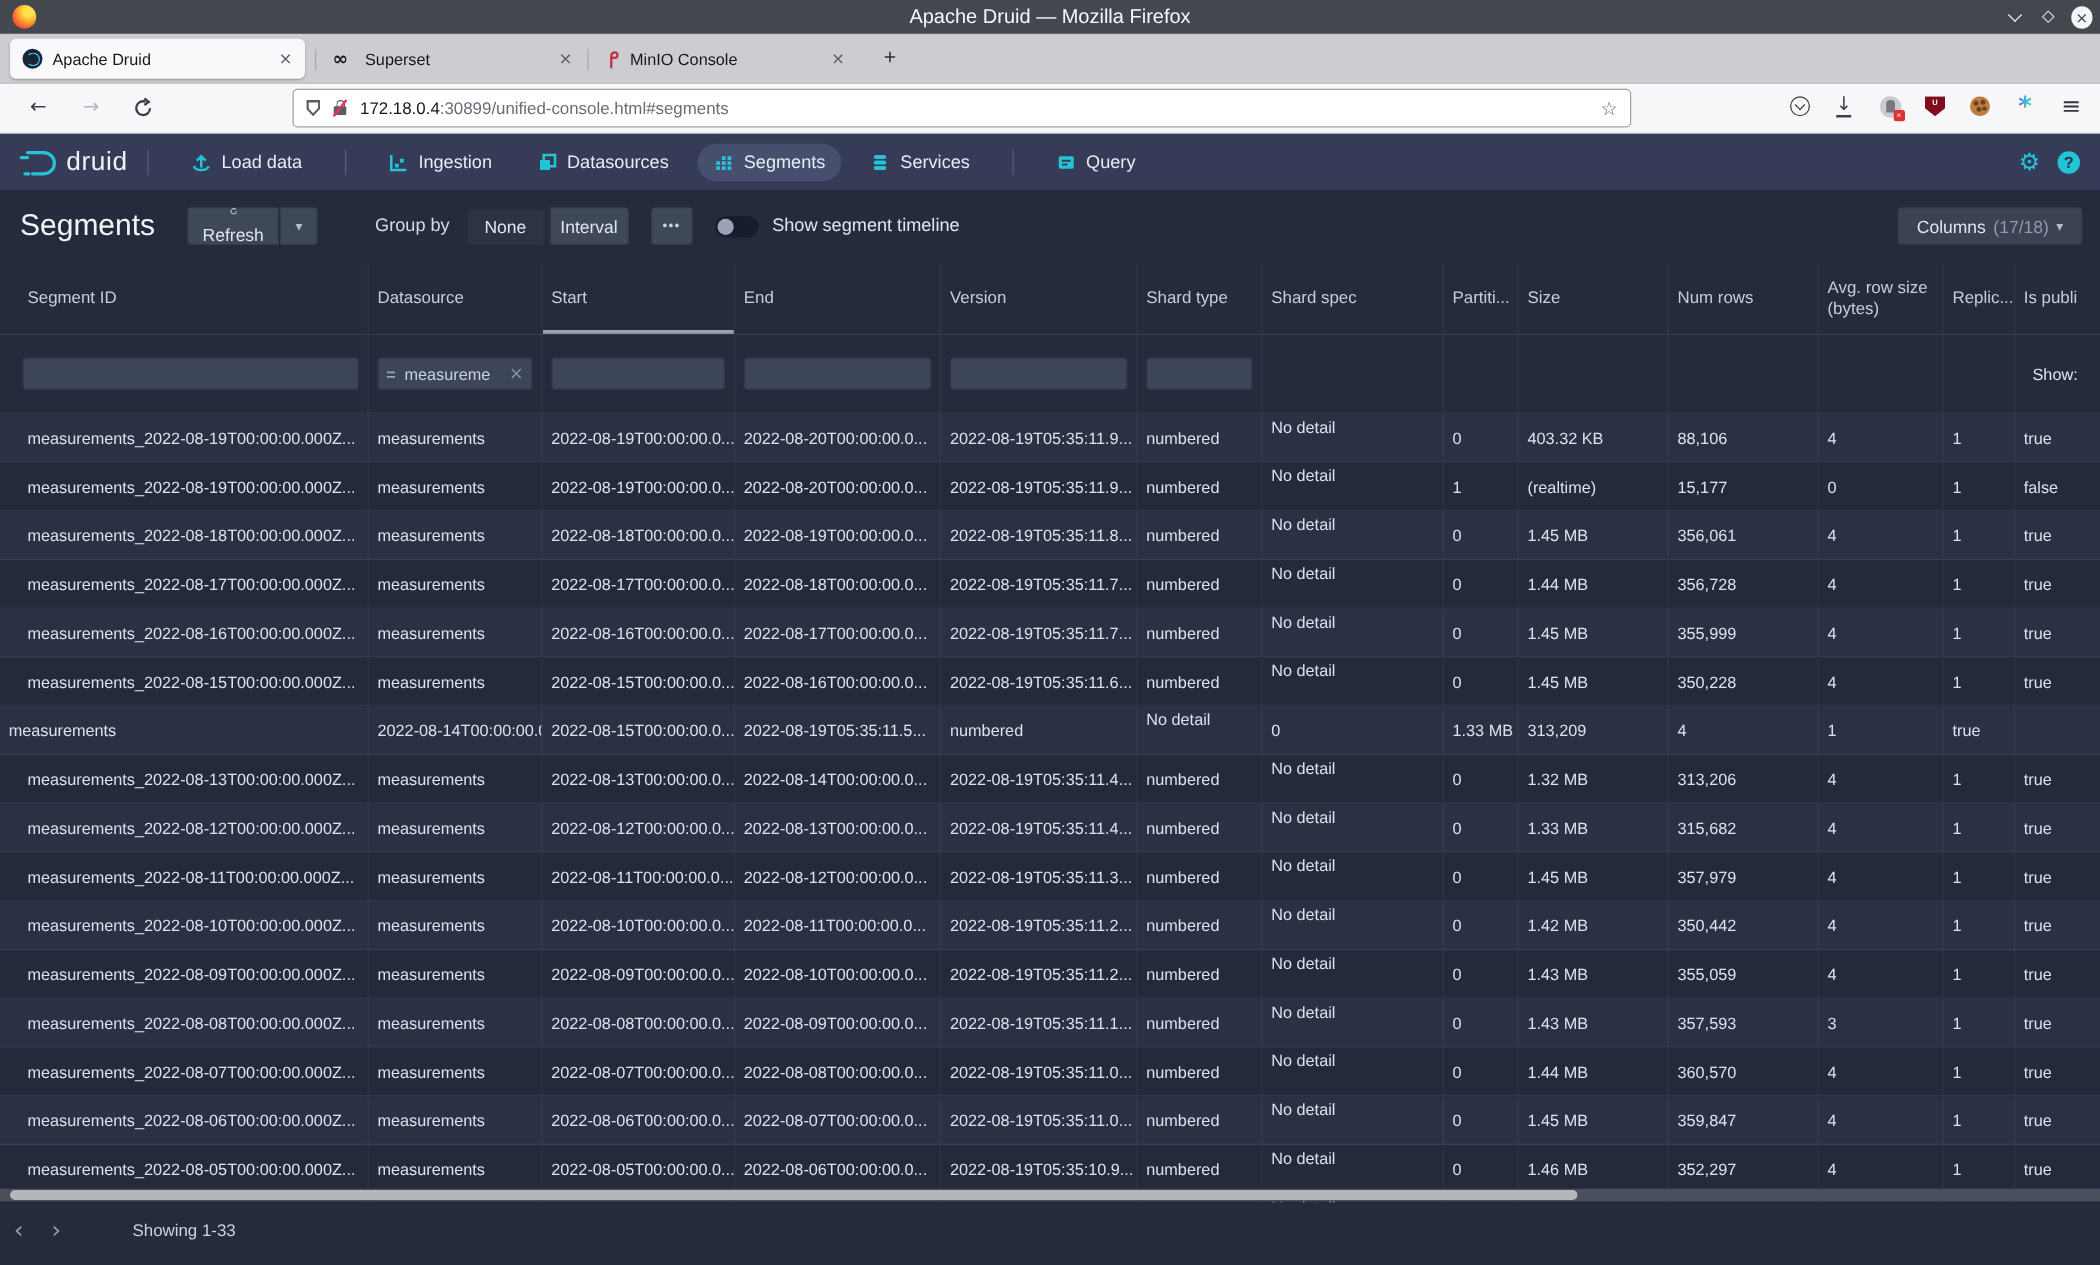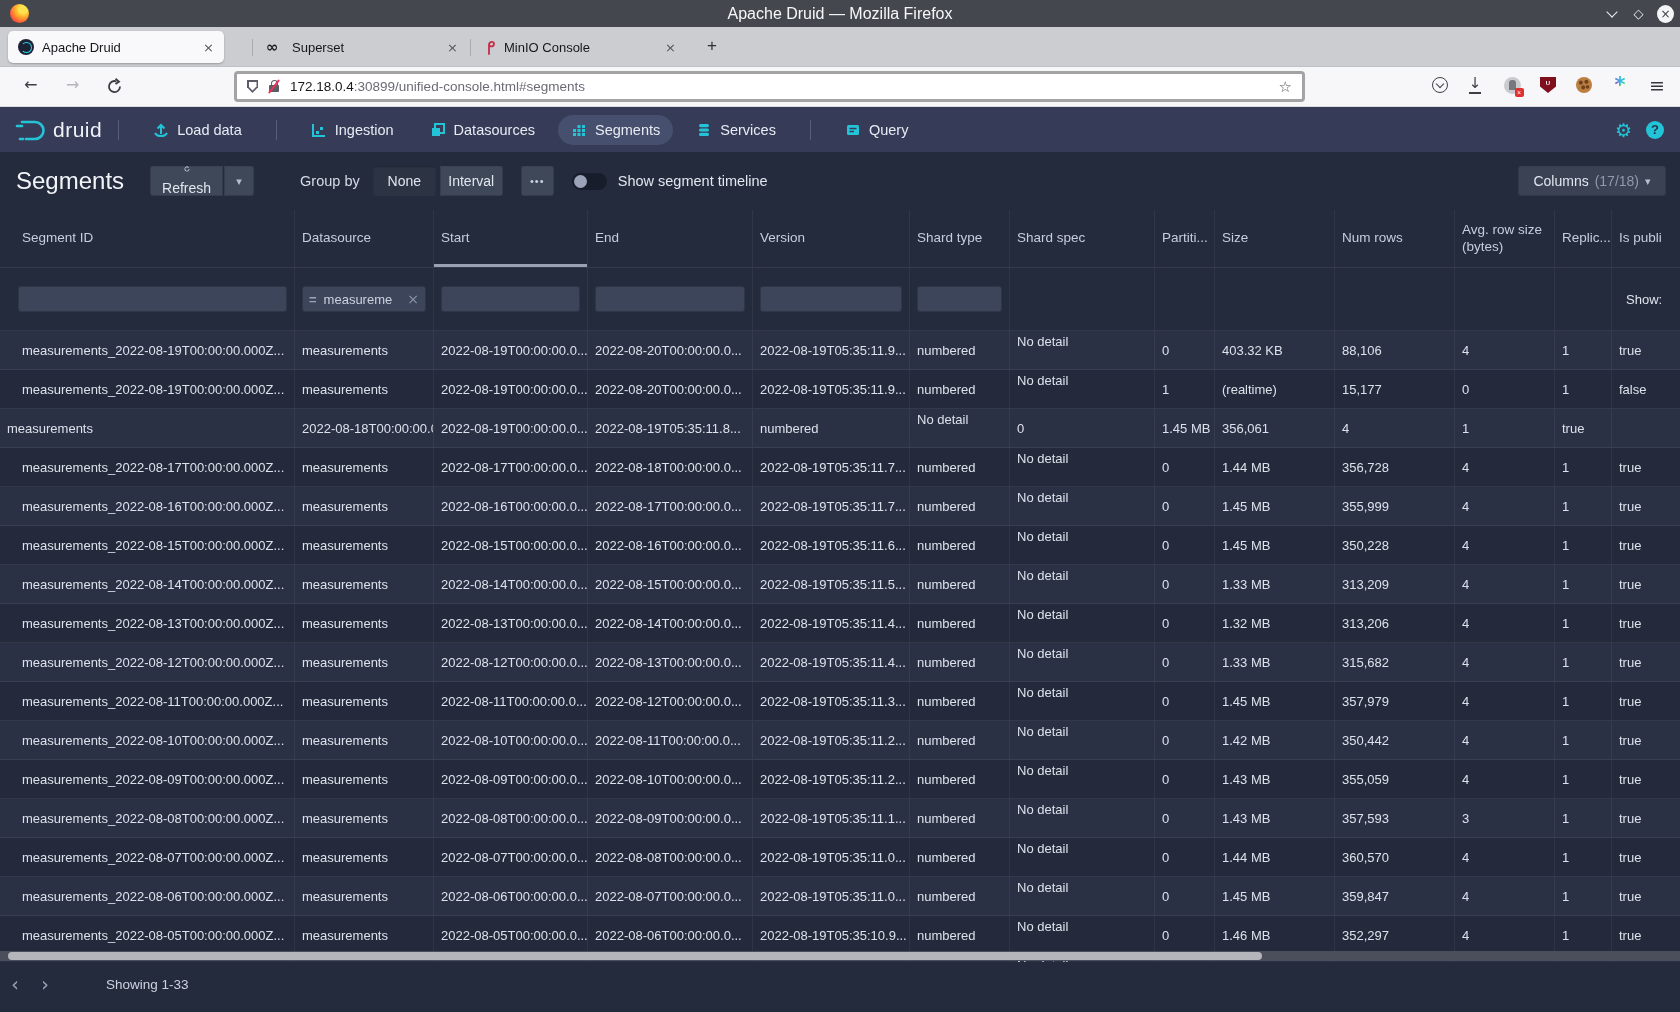--- a/index.html
+++ b/index.html
@@ -24,21 +24,21 @@
   .tab .close { margin-left:auto; color:#55565c; font-family:"DejaVu Sans",sans-serif; font-size:13px; padding-left:10px; }
   .tabsep { position:absolute; top:12px; width:1px; height:17px; background:#a9aaae; }
   #druid-favicon { width:16px; height:16px; border-radius:50%; background:#1c2336; position:relative; flex:0 0 16px; }
   #druid-favicon::after { content:""; position:absolute; left:3px; top:3px; width:9px; height:9px; border:1.7px solid #2ad0e0; border-radius:50%; border-left-color:transparent; }
   #superset-favicon { font-weight:bold; color:#1b1b1e; font-size:15px; font-family:"DejaVu Sans",sans-serif; flex:0 0 18px; }
   #newtab { position:absolute; top:8px; width:24px; height:24px; text-align:center; line-height:22px; font-size:17px; color:#2e2f33; }
 
   
   #urlbar { position:absolute; left:0; top:67px; width:1680px; height:40px; background:#f7f7f9; border-bottom:1px solid #dcdce0; }
   .navglyph { position:absolute; top:8px; font-size:16px; color:#3d3e44; font-family:"DejaVu Sans",sans-serif; }
-  #urlbox { position:absolute; left:234px; top:4px; width:1071px; height:31px; background:#ffffff; border:3px solid #a3a3a3; border-radius:4px; display:flex; align-items:center; padding:0 10px; }
+  #urlbox { position:absolute; left:234px; top:4px; width:1071px; height:31px; background:#ffffff; border:1px solid #a3a3a3; border-radius:4px; display:flex; align-items:center; padding:0 10px; }
   #shield-ic { width:11px; height:13px; background:#5b5c66; clip-path:polygon(0 0,100% 0,100% 55%,50% 100%,0 55%); position:relative; }
   #shield-ic::after { content:""; position:absolute; left:1.5px; top:1.5px; width:8px; height:9px; background:#fff; clip-path:polygon(0 0,100% 0,100% 55%,50% 100%,0 55%); }
   #lock-ic { position:relative; width:12px; height:13px; margin-left:10px; }
   #lock-ic .body { position:absolute; left:1px; bottom:1px; width:10px; height:7px; background:#5b5c66; border-radius:1px; }
   #lock-ic .hoop { position:absolute; left:2.5px; top:0; width:7px; height:7px; border:1.6px solid #5b5c66; border-bottom:none; border-radius:4px 4px 0 0; }
   #lock-ic .slash { position:absolute; left:5px; top:-2px; width:2px; height:17px; background:#e8325a; transform:rotate(38deg); border-radius:1px; }
   #urltext { margin-left:10px; font-size:13.5px; color:#6b6b76; white-space:nowrap; }
   #urltext b { color:#17171c; font-weight:normal; }
   #star { margin-left:auto; color:#55565e; font-family:"DejaVu Sans",sans-serif; font-size:15px; }
   .tb-ic { position:absolute; top:7px; width:22px; height:22px; display:flex; align-items:center; justify-content:center; }
@@ -130,21 +130,21 @@
     </div>
   <div class="winbtn" style="right:33px;">
       <span class="diamond">◇</span>
     </div>
   <div class="winbtn" style="right:6px;">
       <span class="closecirc">×</span>
     </div>
 </div>
 
 <div id="tabbar">
-  <div class="tab active" style="left:8px; width:216px;">
+  <div class="tab active" style="left:8px; width:236px;">
     <span id="druid-favicon"></span>
     <span class="title">Apache Druid</span>
     <span class="close">×</span>
   </div>
   <div class="tabsep" style="left:252px;"></div>
   <div class="tab" style="left:256px; width:212px;">
     <span id="superset-favicon">∞</span>
     <span class="title">Superset</span>
     <span class="close">×</span>
   </div>
@@ -377,20 +377,21 @@
         <div class="td">numbered</div>
         <div class="td top">No detail</div>
         <div class="td">1</div>
         <div class="td">(realtime)</div>
         <div class="td">15,177</div>
         <div class="td">0</div>
         <div class="td">1</div>
         <div class="td">false</div>
       </div>
         <div class="trow r-light">
+        <div class="td c0">measurements_2022-08-18T00:00:00.000Z...</div>
         <div class="td">measurements</div>
         <div class="td">2022-08-18T00:00:00.0...</div>
         <div class="td">2022-08-19T00:00:00.0...</div>
         <div class="td">2022-08-19T05:35:11.8...</div>
         <div class="td">numbered</div>
         <div class="td top">No detail</div>
         <div class="td">0</div>
         <div class="td">1.45 MB</div>
         <div class="td">356,061</div>
         <div class="td">4</div>
@@ -436,21 +437,20 @@
         <div class="td">numbered</div>
         <div class="td top">No detail</div>
         <div class="td">0</div>
         <div class="td">1.45 MB</div>
         <div class="td">350,228</div>
         <div class="td">4</div>
         <div class="td">1</div>
         <div class="td">true</div>
       </div>
         <div class="trow r-light">
-        <div class="td c0">measurements_2022-08-14T00:00:00.000Z...</div>
         <div class="td">measurements</div>
         <div class="td">2022-08-14T00:00:00.0...</div>
         <div class="td">2022-08-15T00:00:00.0...</div>
         <div class="td">2022-08-19T05:35:11.5...</div>
         <div class="td">numbered</div>
         <div class="td top">No detail</div>
         <div class="td">0</div>
         <div class="td">1.33 MB</div>
         <div class="td">313,209</div>
         <div class="td">4</div>

